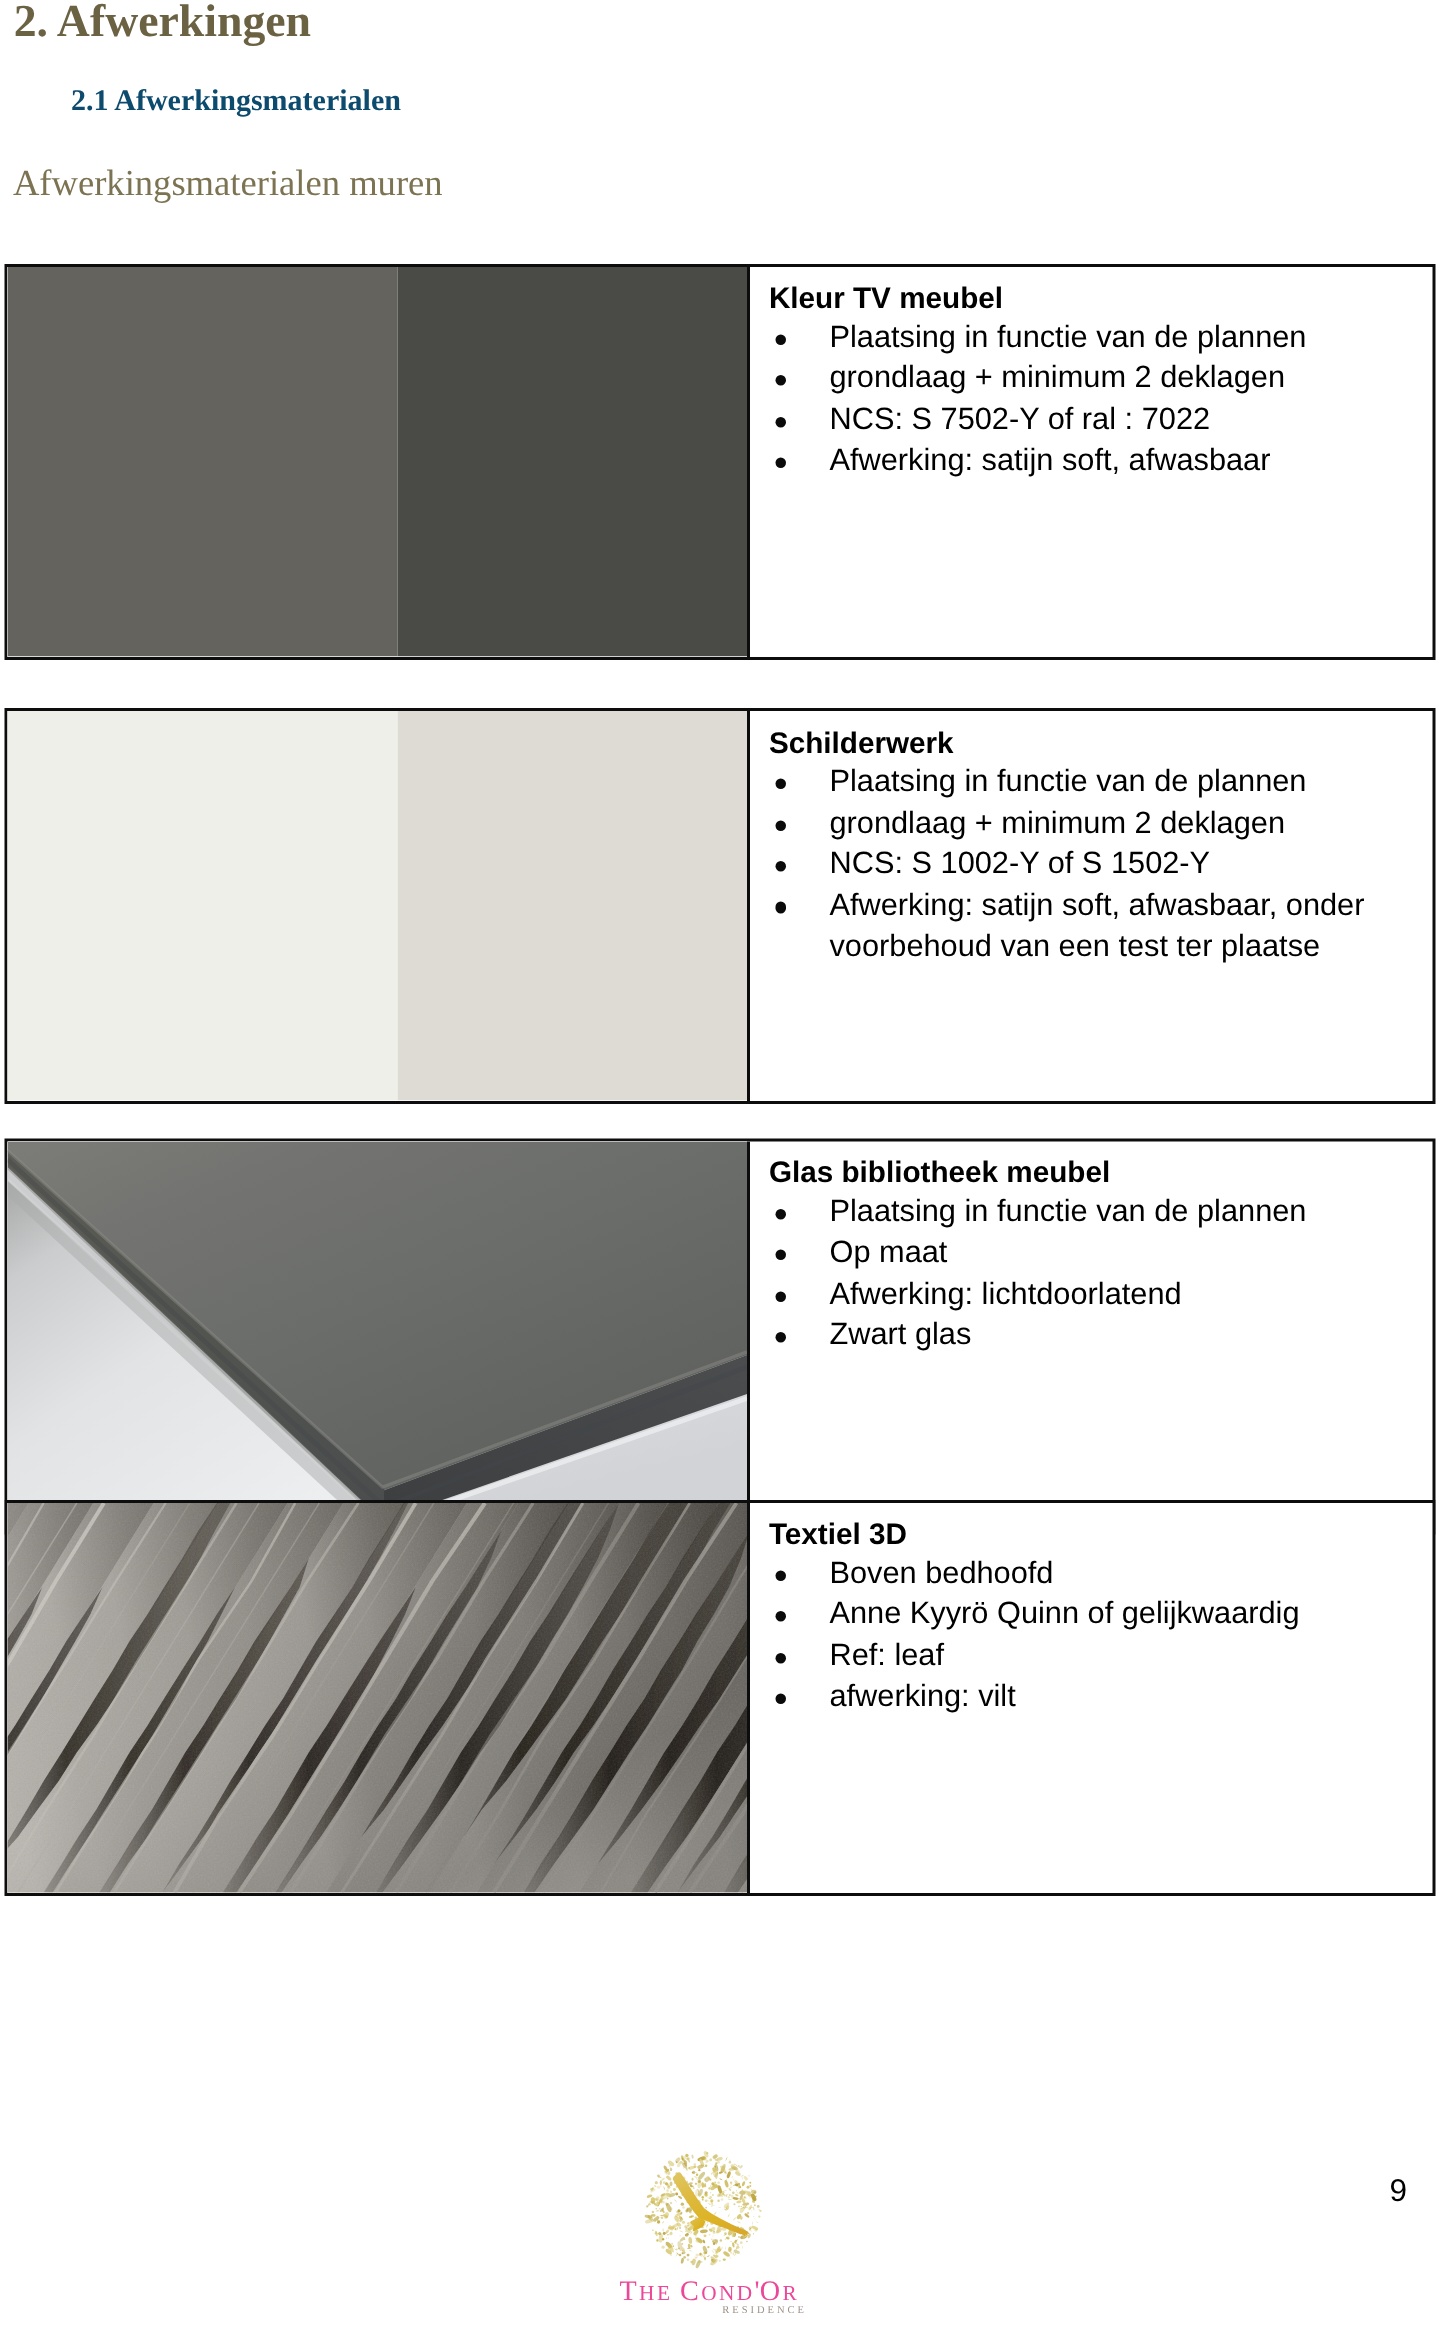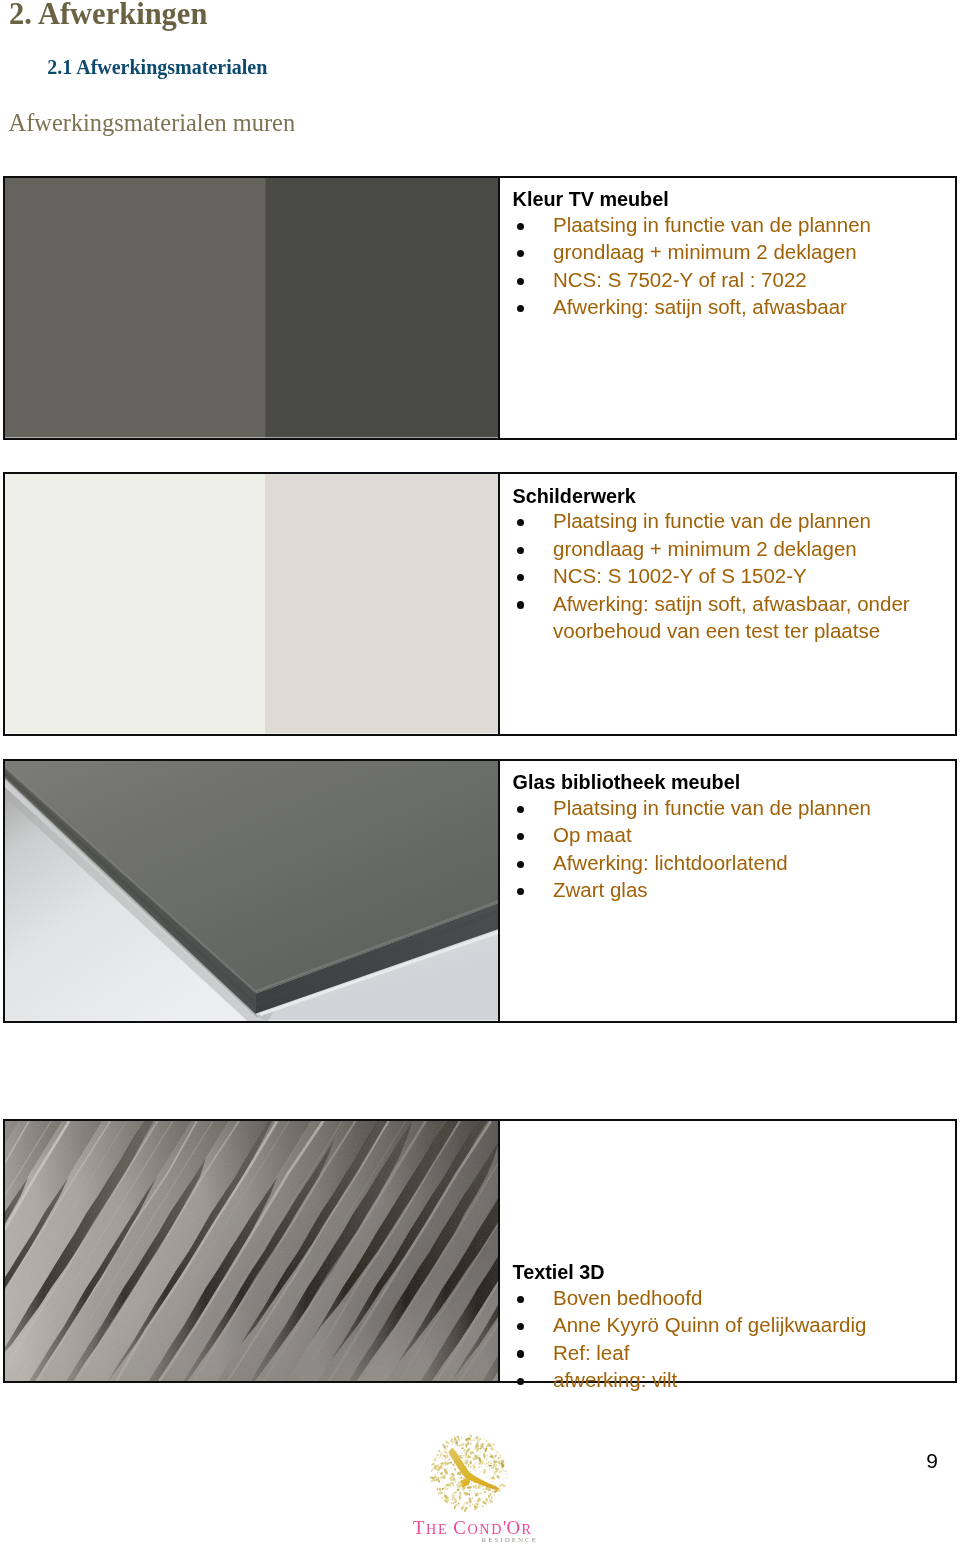--- a/index.html
+++ b/index.html
@@ -9,21 +9,21 @@
   .h1{position:absolute;left:9.1px;top:-2.6px;font-family:"Liberation Serif",serif;font-weight:bold;font-size:30.5px;color:#6B6243;white-space:nowrap;}
   .h2{position:absolute;left:10.3px;top:55.8px;font-family:"Liberation Serif",serif;font-weight:bold;font-size:20px;color:#0c4a6e;white-space:nowrap;margin-left:37px;}
   .h3{position:absolute;left:8.6px;top:109.0px;font-family:"Liberation Serif",serif;font-weight:normal;font-size:24.4px;color:#7C7352;white-space:nowrap;}
 
   .tbl{position:absolute;left:2.8px;width:954.2px;height:263.5px;border:2.2px solid #0d0d0d;box-sizing:border-box;display:flex;background:#fff;margin-top:24px;}
   .imgcell{width:495px;flex:0 0 495px;border-right:2.2px solid #0d0d0d;box-sizing:border-box;overflow:hidden;position:relative;background:#fff;}
   .imgcell svg{display:block;width:100%;height:100%;}
   .txtcell{flex:1 1 auto;position:relative;box-sizing:border-box;padding:0;}
   .ttl{position:absolute;left:12.8px;top:10.4px;font-weight:bold;font-size:19.8px;color:#000;white-space:nowrap;}
   ul.b{list-style:none;margin:0;padding:0;position:absolute;left:12.8px;top:33.0px;width:420px;}
-  ul.b li{font-size:20.5px;color:#a16207;line-height:27.4px;position:relative;padding-left:40.4px;}
+  ul.b li{font-size:20.5px;color:#000000;line-height:27.4px;position:relative;padding-left:40.4px;}
   ul.b li .bul{position:absolute;left:4.2px;top:11.8px;width:7.2px;height:7.2px;border-radius:50%;background:#0a0a0a;font-size:0;line-height:0;}
 
   .pagenum{position:absolute;left:926.3px;top:1448.8px;font-size:21px;color:#000;}
   .logo{position:absolute;left:423px;top:1429px;width:118px;height:122px;}
   .logo svg{display:block;}
   .brand{position:absolute;left:413px;top:1518.7px;font-family:"Liberation Serif",serif;font-size:14.2px;color:#ec4899;white-space:nowrap;letter-spacing:1.6px;line-height:17px;}
   .brand .cap{font-size:18.8px;}
   .brand .apos{font-size:18.8px;letter-spacing:0;}
   .brandsub{position:absolute;left:446.5px;top:1536.3px;font-family:"Liberation Serif",serif;font-size:7px;color:#9d928a;white-space:nowrap;letter-spacing:2.0px;margin-left:35px;}
 </style>
@@ -119,21 +119,21 @@
         <div class="txtcell">
           <div class="ttl">Glas bibliotheek meubel</div>
           <ul class="b">
             <li><span class="bul">•</span><span>Plaatsing in functie van de plannen</span></li>
             <li><span class="bul">•</span><span>Op maat</span></li>
             <li><span class="bul">•</span><span>Afwerking: lichtdoorlatend</span></li>
             <li><span class="bul">•</span><span>Zwart glas</span></li>
           </ul>
         </div>
       </div>
-      <div class="tbl" style="top: 1095px; align-items: center;">
+      <div class="tbl" style="top: 976px;">
         <div class="imgcell">
           <svg viewBox="0 0 491 259" preserveAspectRatio="none">
             <defs>
               <linearGradient id="tp1" x1="0" y1="0.25" x2="1" y2="0">
                 <stop offset="0" stop-color="rgb(200,196,190)"></stop>
                 <stop offset="0.2" stop-color="rgb(185,181,175)"></stop>
                 <stop offset="0.62" stop-color="rgb(169,165,159)"></stop>
                 <stop offset="0.9" stop-color="rgb(132,128,122)"></stop>
                 <stop offset="1" stop-color="rgb(120,116,110)"></stop>
               </linearGradient>

